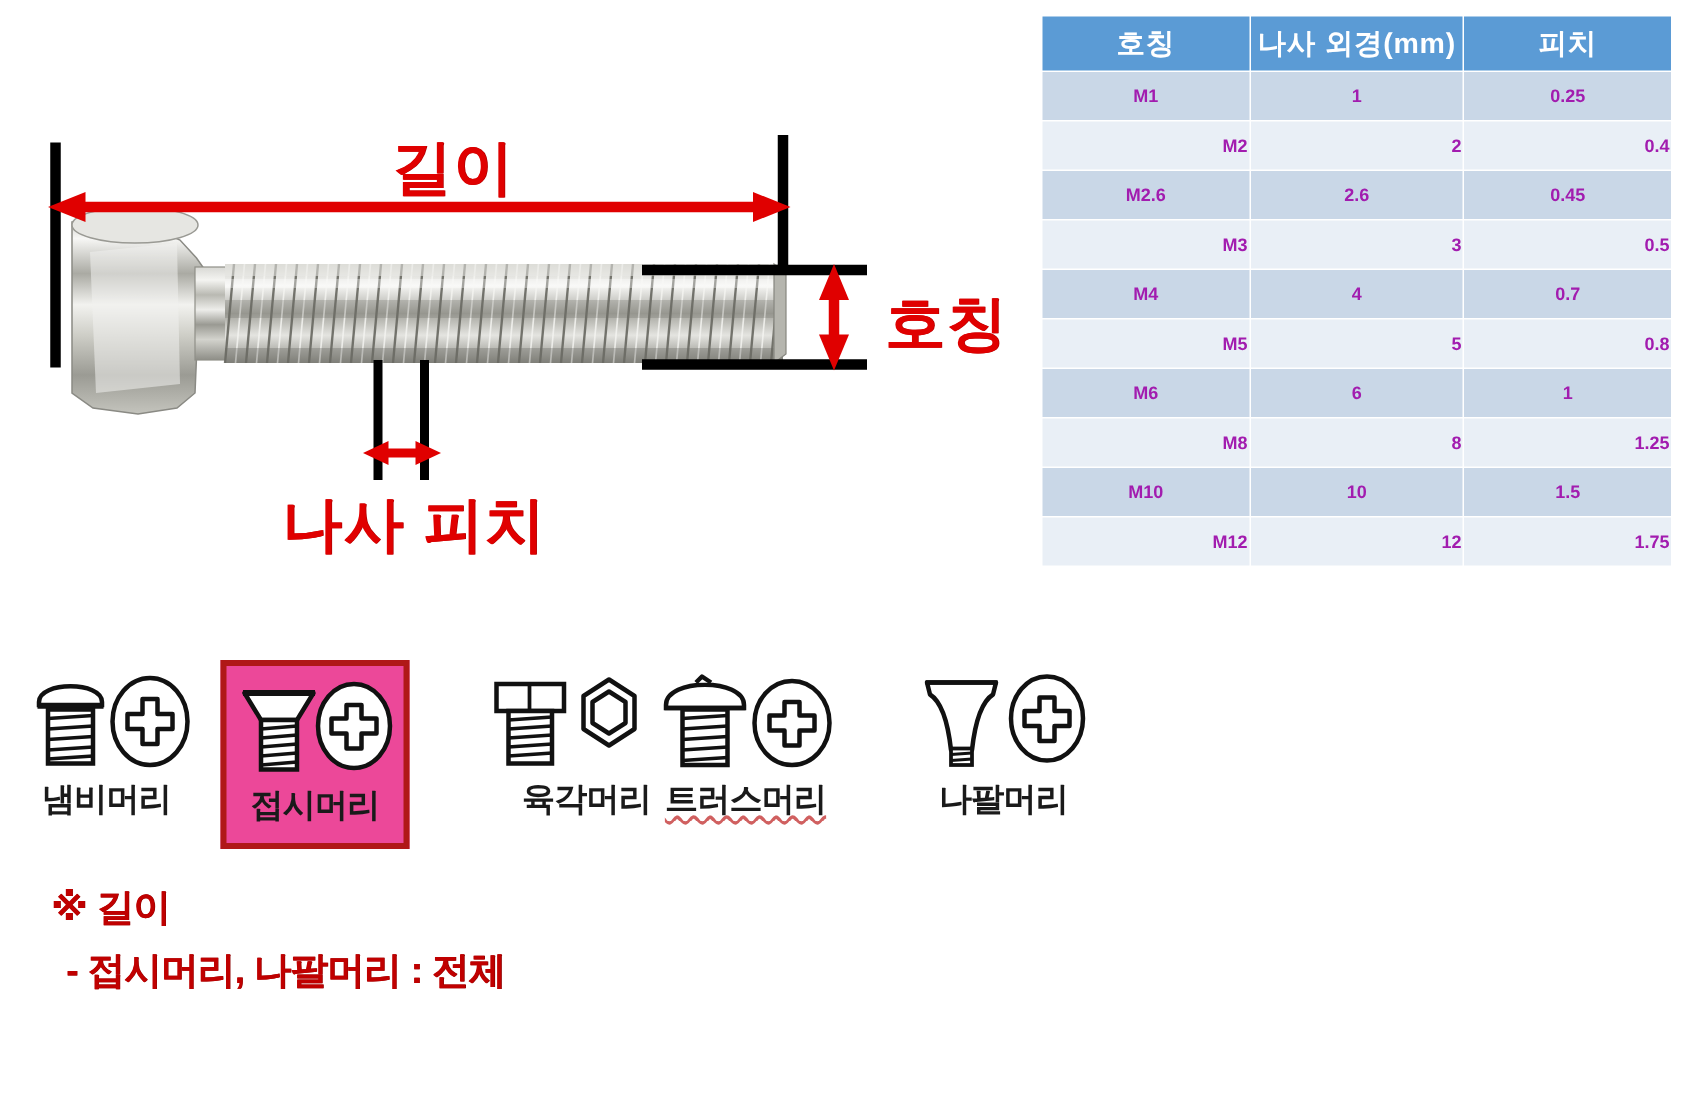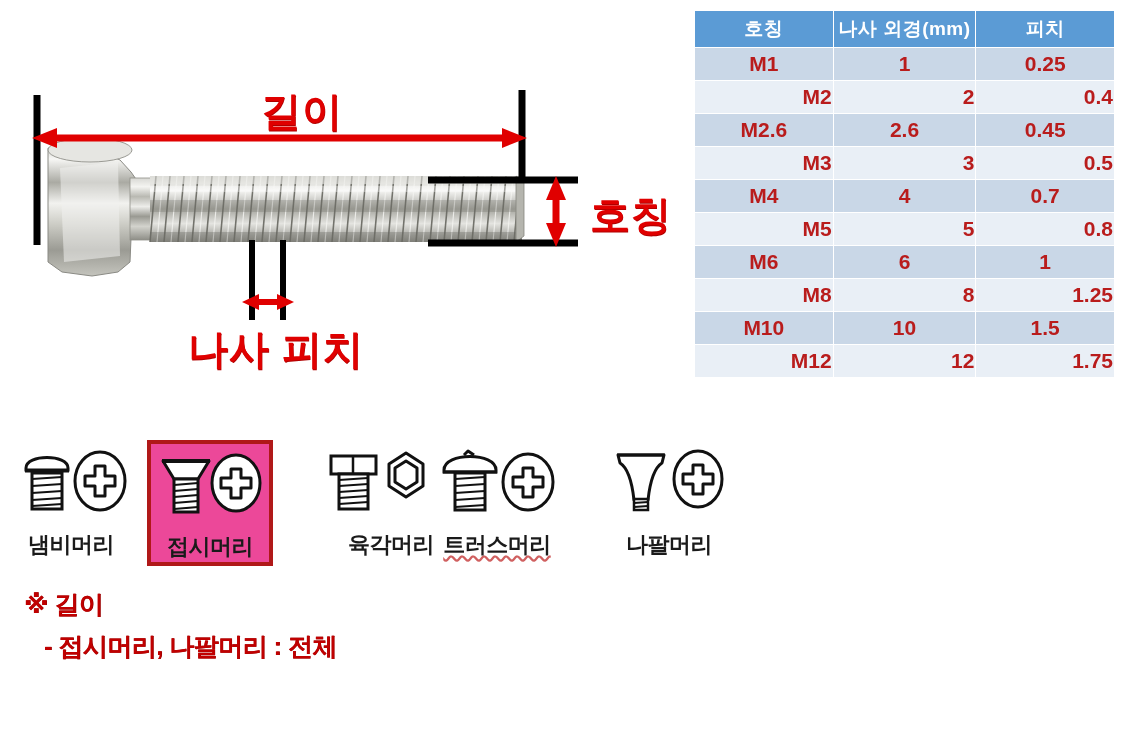--- a/index.html
+++ b/index.html
@@ -32,23 +32,23 @@
     font-size: 19px;
     font-weight: bold;
     height: 34px;
     text-align: center;
     letter-spacing: 0.5px;
     border: none;
   }
   #spec-table td {
     height: 30px;
     text-align: center;
-    font-size: 21px;
+    font-size: 12px;
     font-weight: bold;
-    color: #b91c1c;
+    color: #a21caf;
     border: none;
   }
   #spec-table tbody tr.odd td { background: #c9d7e7; }
   #spec-table tbody tr.even td { background: #e9eff6; text-align: right; }
 
   
   #diagram {
     position: absolute;
     left: 0;
     top: 0;
@@ -98,21 +98,21 @@
     align-items: center;
     justify-content: center;
     margin-top: 4px;
   }
   .head-label {
     font-size: 22px;
     font-weight: bold;
     color: #1a1a1a;
     letter-spacing: -0.5px;
     white-space: nowrap;
-    margin-top: 12px;
+    margin-top: 0;
   }
   .head-label.wavy {
     text-decoration: underline;
     text-decoration-style: wavy;
     text-decoration-color: #d06060;
     text-underline-offset: 3px;
   }
 
   
   #notes {
@@ -124,21 +124,21 @@
     font-family: "Liberation Sans", "DejaVu Sans", sans-serif;
   }
   .note-line {
     font-size: 25px;
     letter-spacing: -0.5px;
     white-space: nowrap;
     margin-bottom: 9px;
     color: #c00000;
     text-shadow: 0.4px 0.4px 0 #8a0000;
   }
-  .note-title { margin-left: 2px; }
+  .note-title { margin-left: 12px; }
   .note-sub   { margin-left: 22px; }
   .wavy-u {
     text-decoration: underline;
     text-decoration-style: wavy;
     text-decoration-color: #c05050;
     text-underline-offset: 3px;
   }
 </style>
 </head>
 <body>

